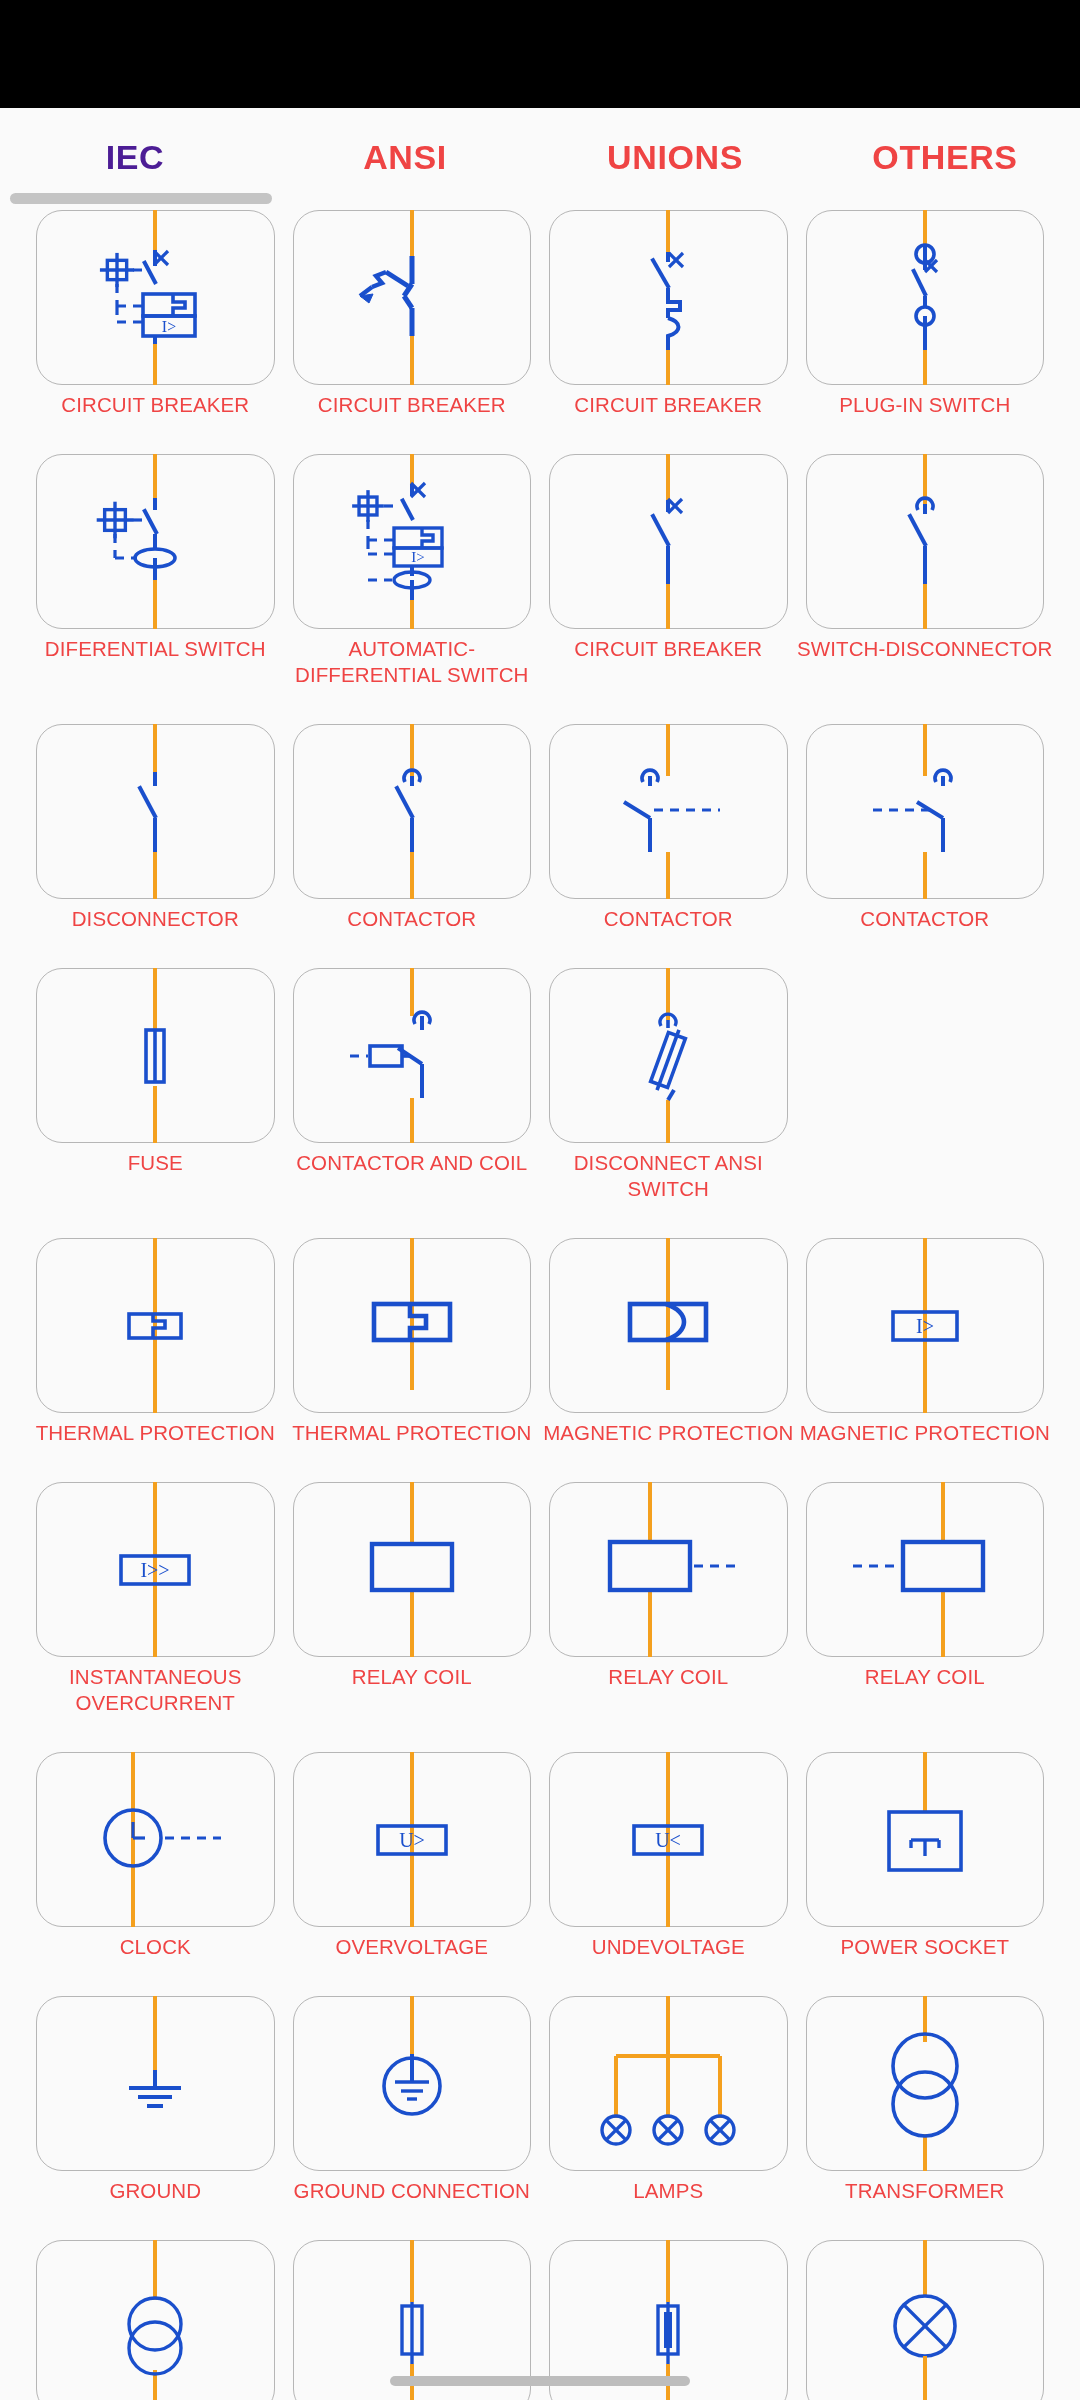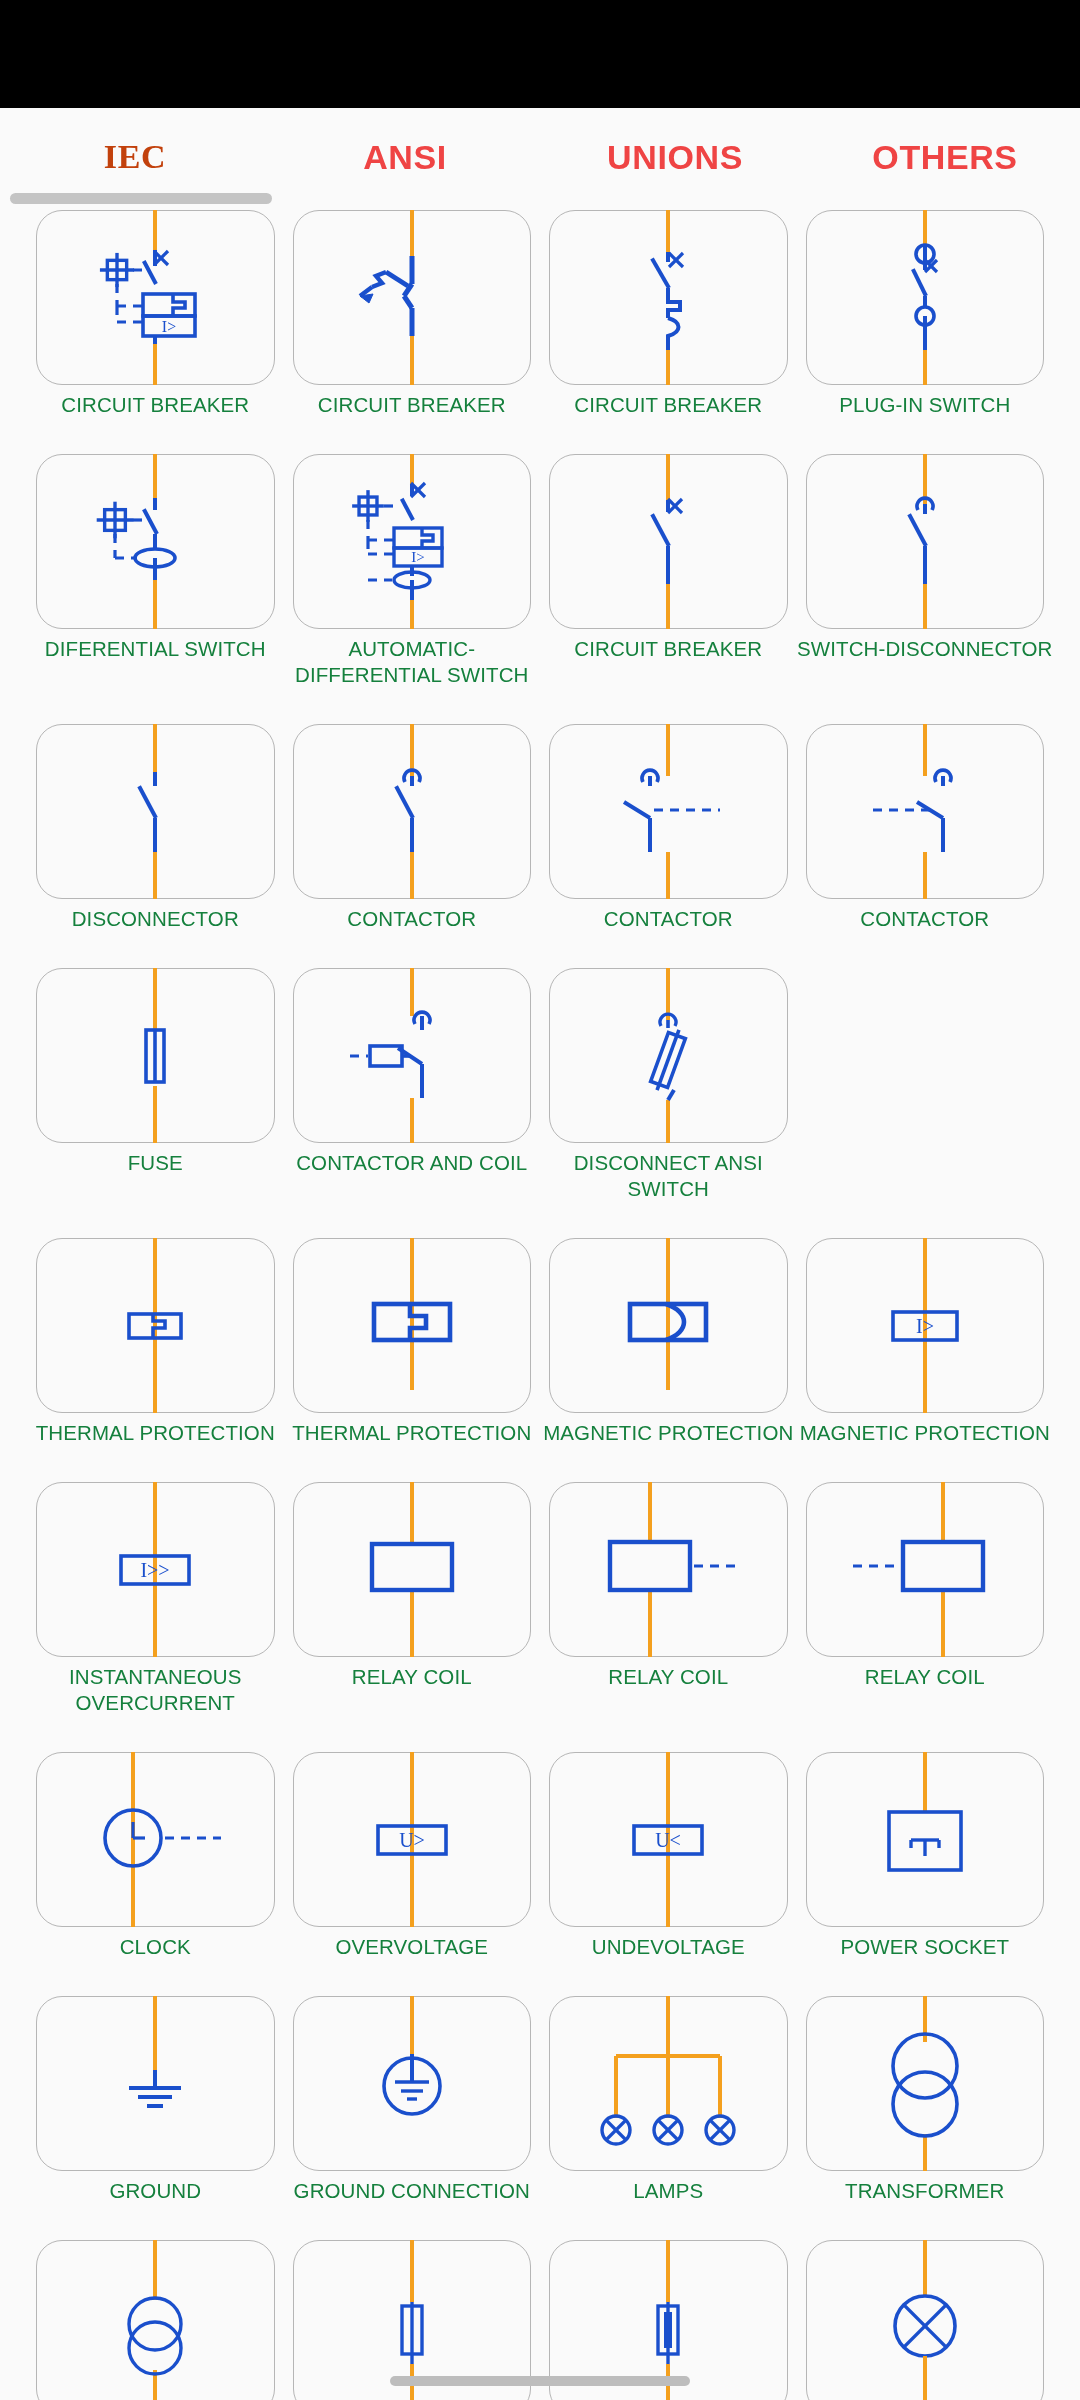--- a/index.html
+++ b/index.html
@@ -25,21 +25,21 @@
   .tab {
     flex: 1 1 0;
     text-align: center;
     font-size: 34px;
     font-weight: bold;
     letter-spacing: 0.6px;
     color: #ef4444;
     line-height: 98px;
     user-select:none;
   }
-  .tab.active { color: #c2410c; font-family: Liberation Serif, serif; }
+  .tab.active { color: #4c1d95; }
   .tab-indicator {
     position: absolute;
     left: 10px;
     bottom: 2px;
     width: 262px;
     height: 11px;
     background: #c4c4c4;
     border-radius: 6px;
   }
 
@@ -65,21 +65,21 @@
     display: flex;
     align-items: center;
     justify-content: center;
     position: relative;
     overflow: visible;
   }
   .card svg { display:block; overflow: visible; }
   .caption {
     margin-top: 7px;
     font-size: 20.5px;
-    color: #15803d;
+    color: #ef4444;
     text-align: center;
     line-height: 26px;
     letter-spacing: 0.1px;
     width: 108%;
     min-height: 26px;
     margin-bottom: 6px;
     user-select:none;
   }
   .rowgap { height: 30px; grid-column: 1 / -1; }
 

